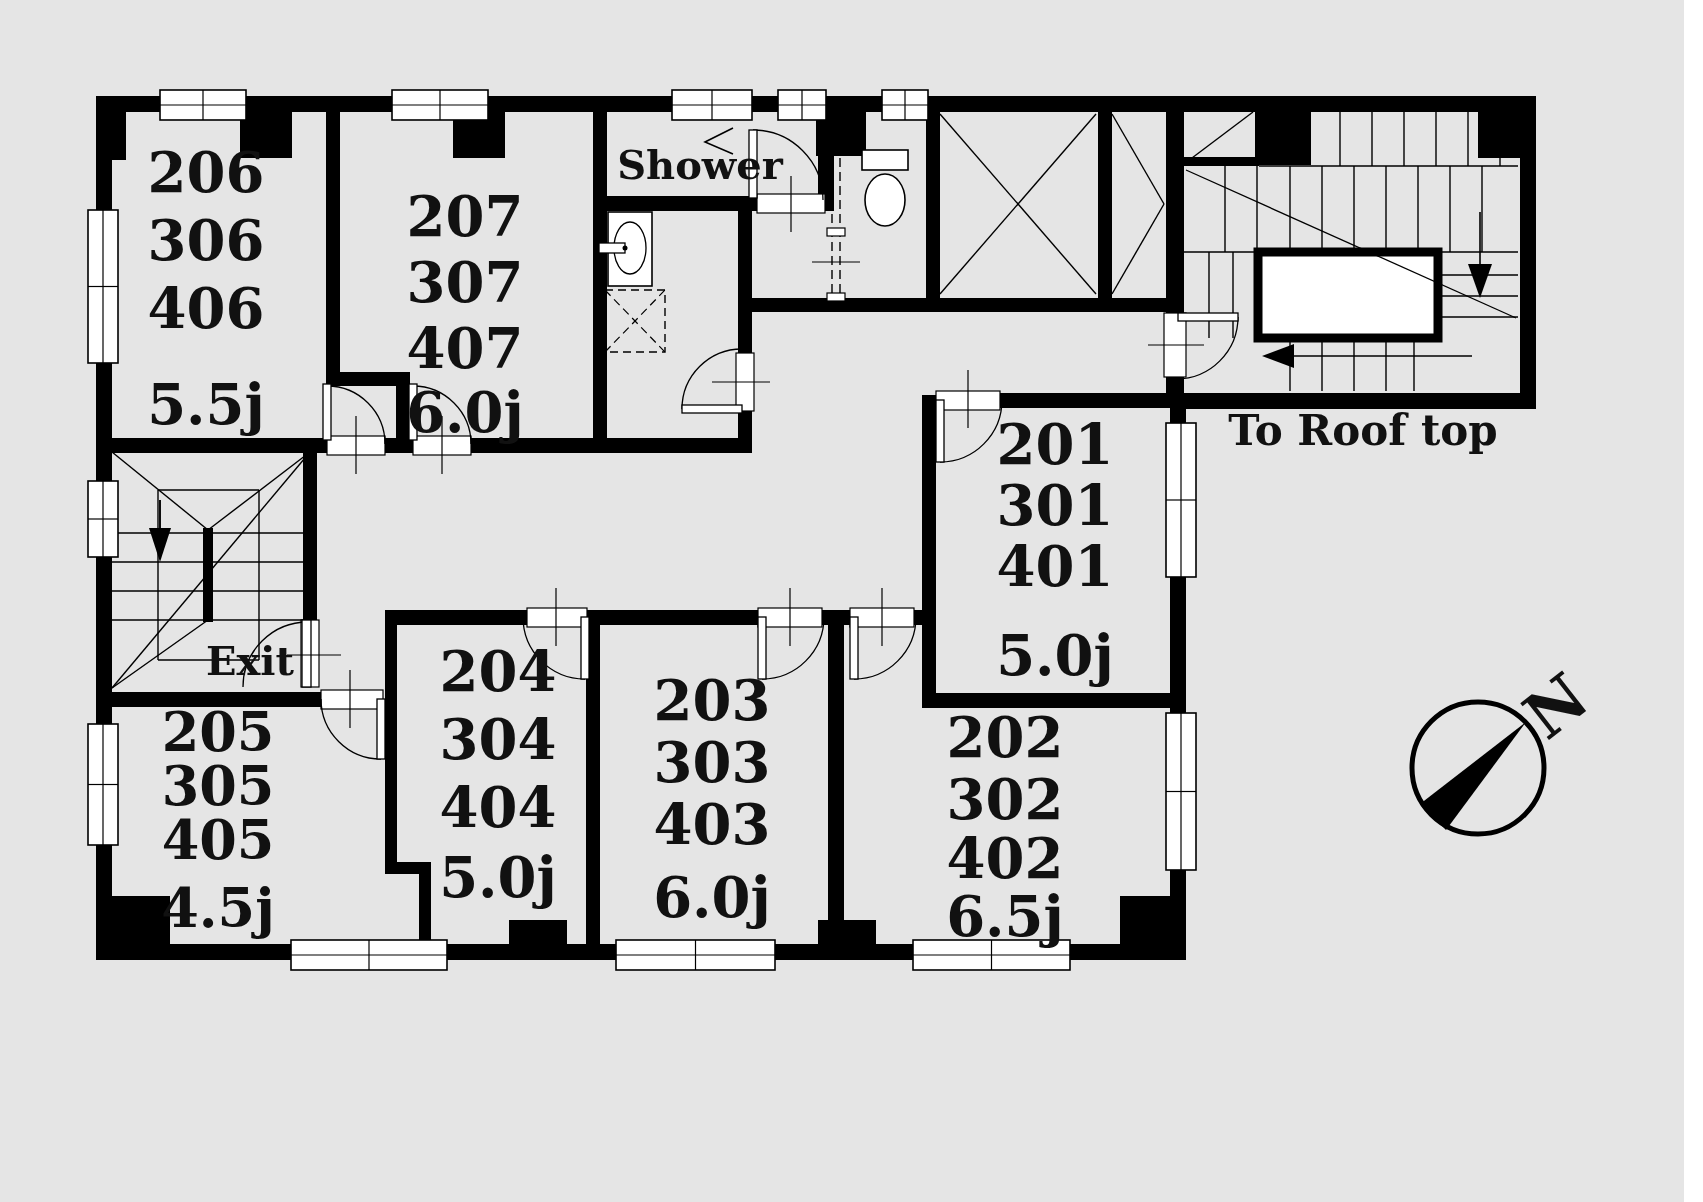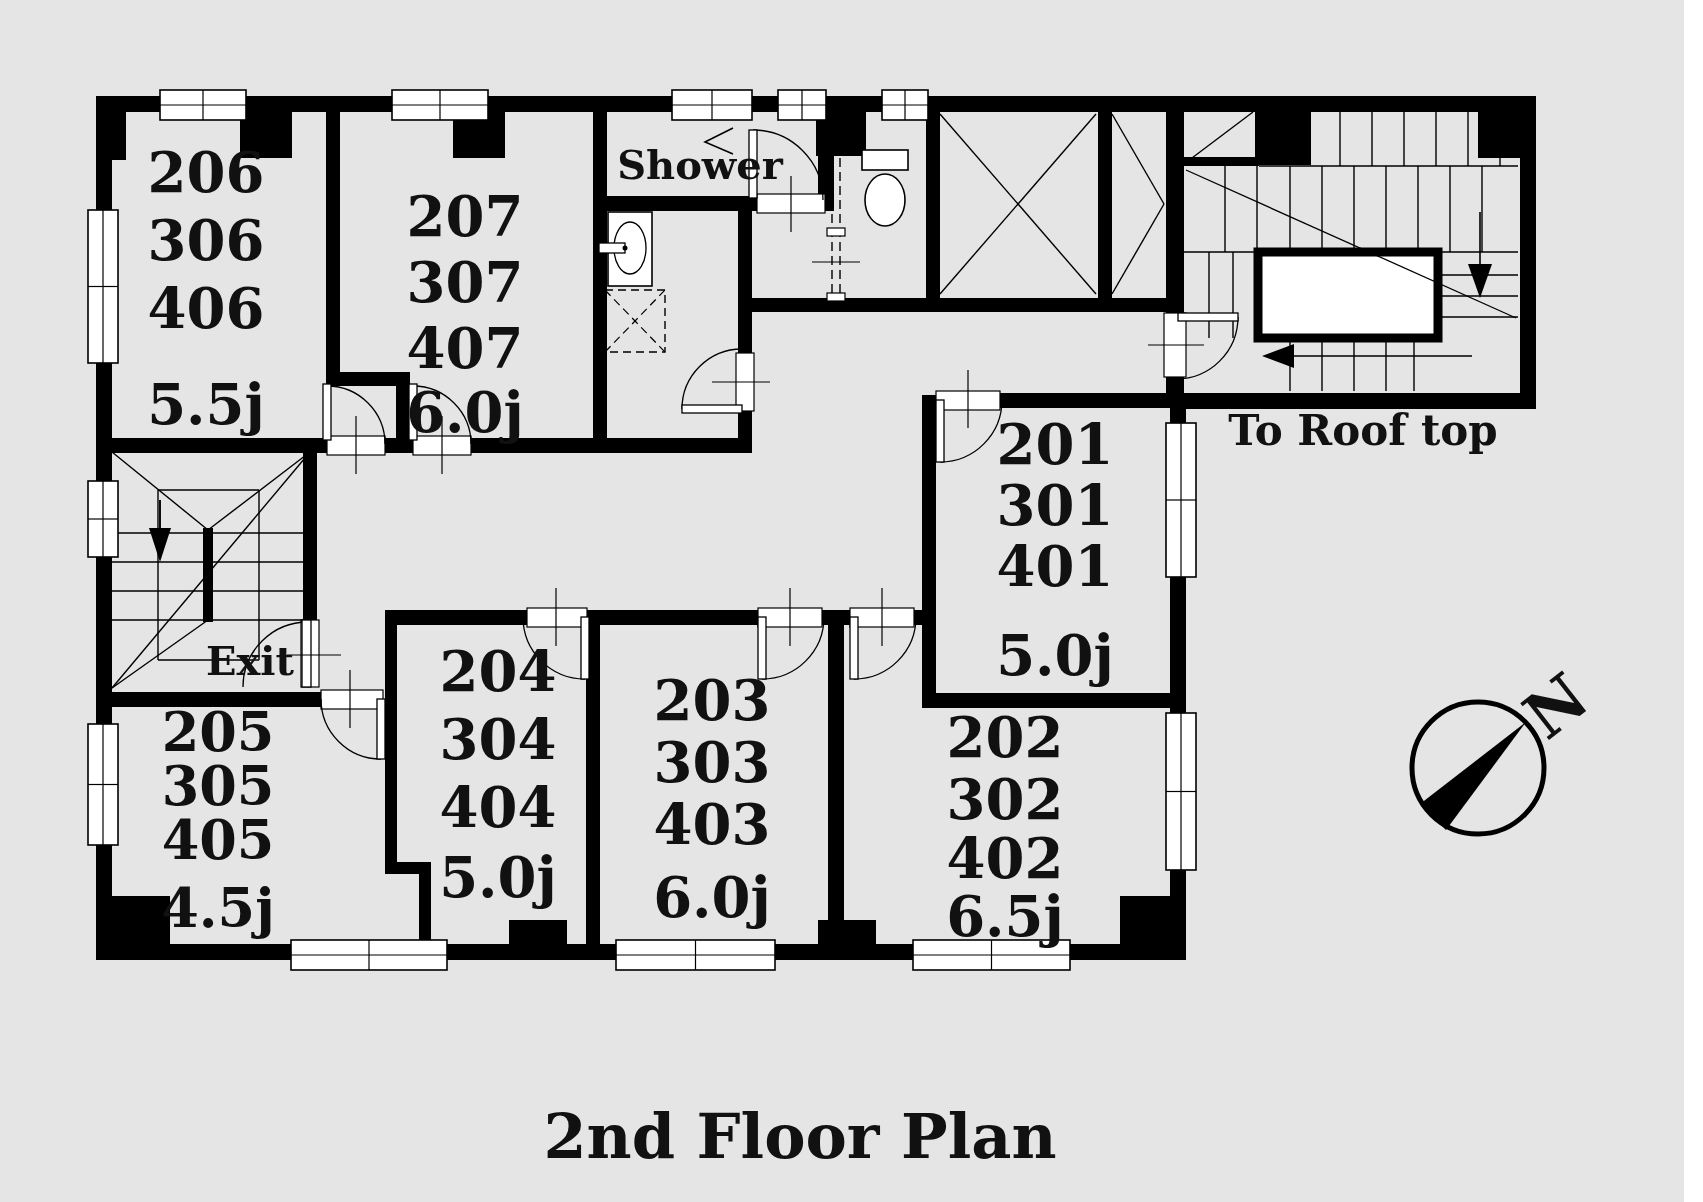--- a/index.html
+++ b/index.html
@@ -344,14 +344,13 @@
         <text x="700" y="164" font-size="40" text-anchor="middle" dominant-baseline="central">Shower</text>
         <text x="250" y="660" font-size="40" text-anchor="middle" dominant-baseline="central">Exit</text>
         <text x="1363" y="430" font-size="42" text-anchor="middle" dominant-baseline="central">To Roof top</text>
       </g>
       <g>
         <circle cx="1478" cy="768" r="66" fill="none" stroke="#000" stroke-width="5"></circle>
         <polygon points="1526,722 1420,804 1446,830" fill="#000"></polygon>
         <text x="1556" y="706" font-size="64" text-anchor="middle" dominant-baseline="central" transform="rotate(-38 1556 706)">N</text>
       </g>
     </svg>
-  <div class="plan-title">2nd Floor Plan</div>
 </div>
 
 </body></html>

